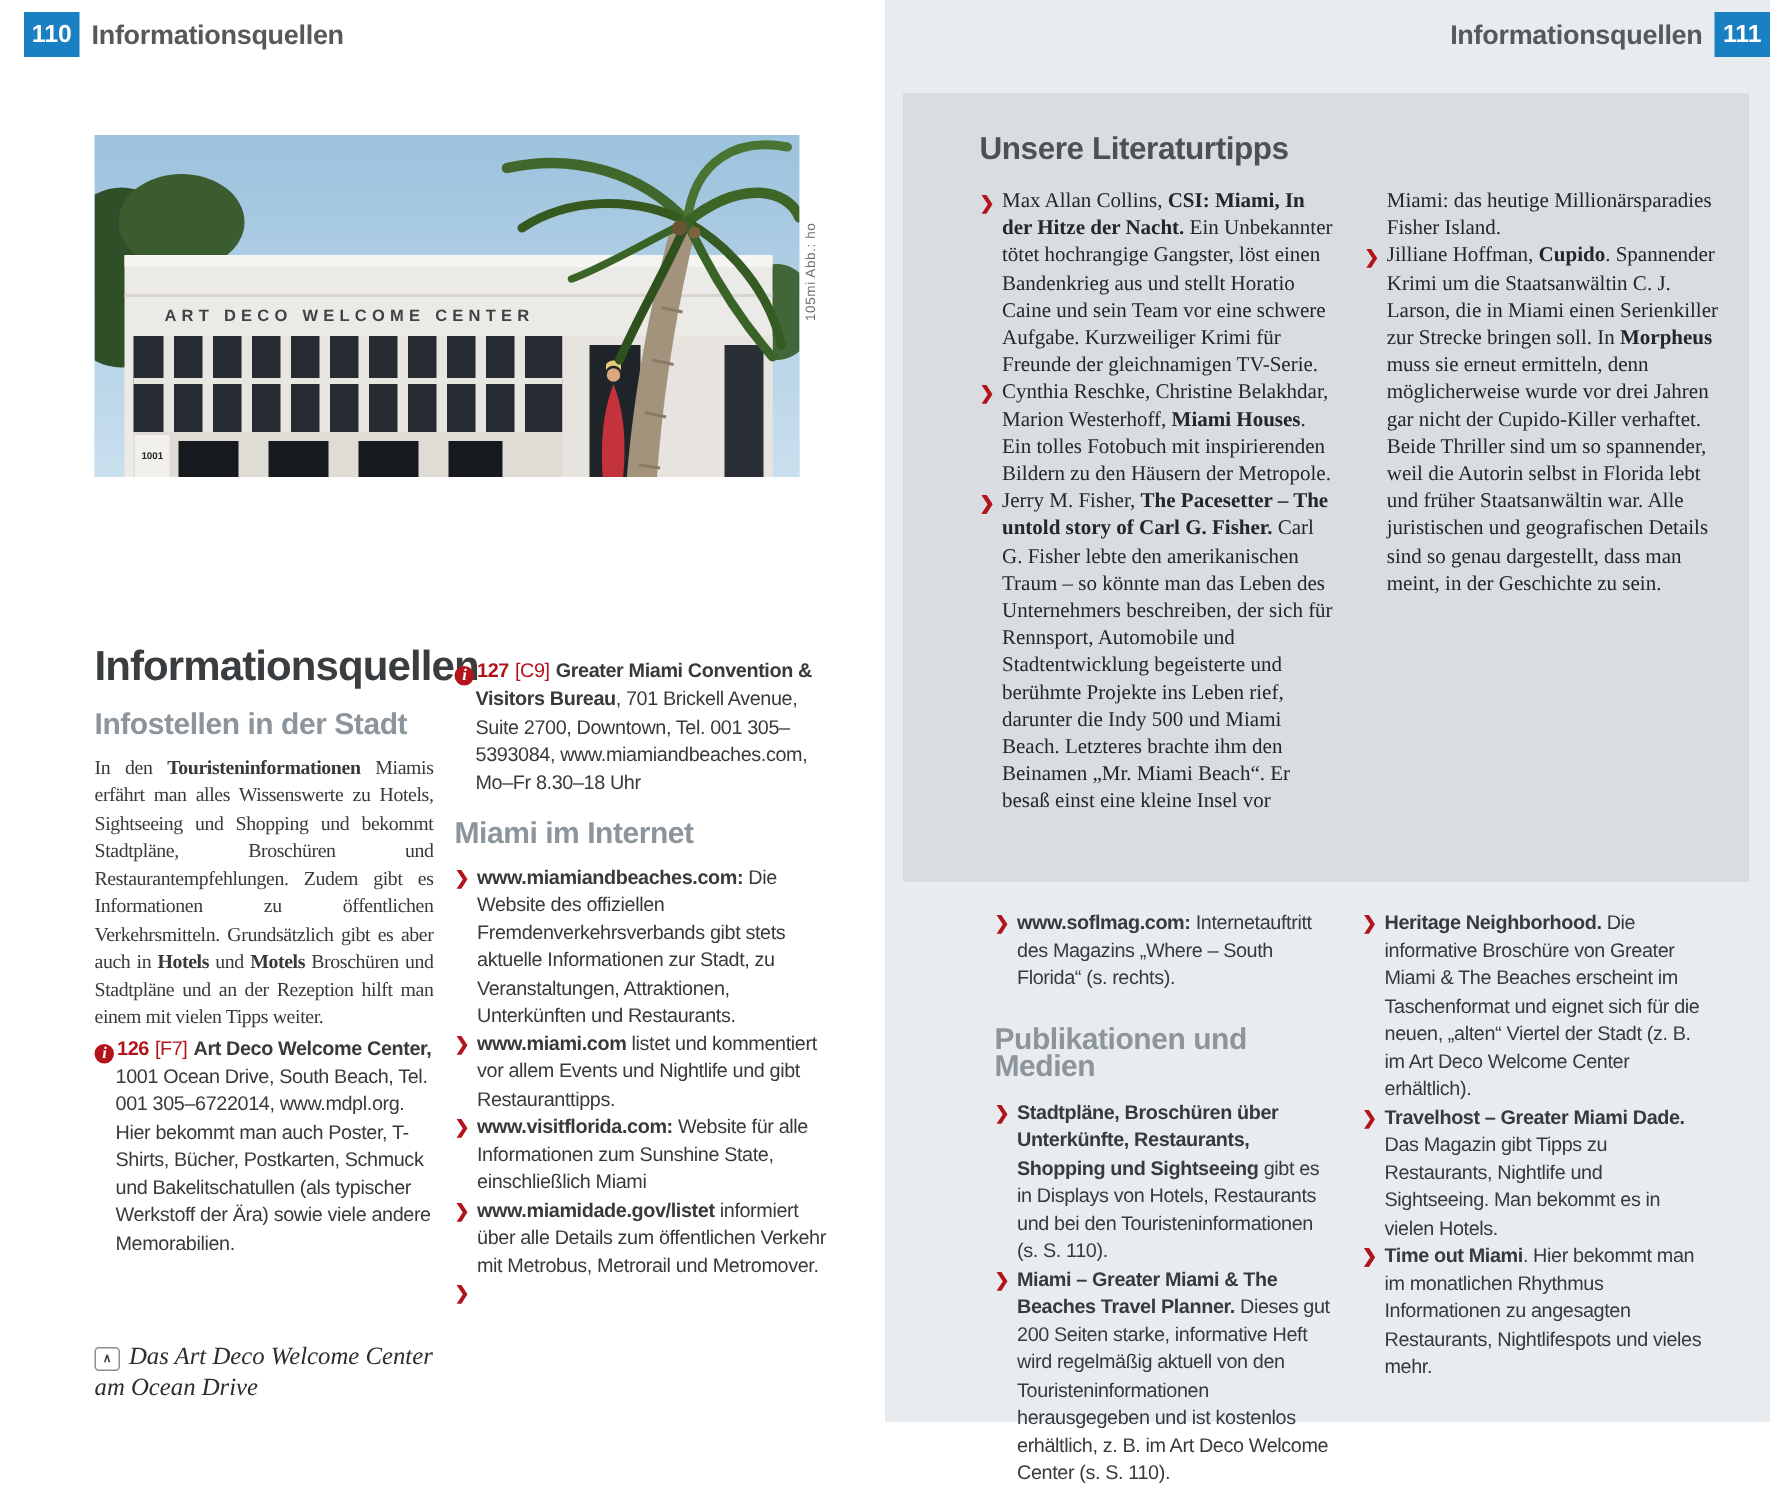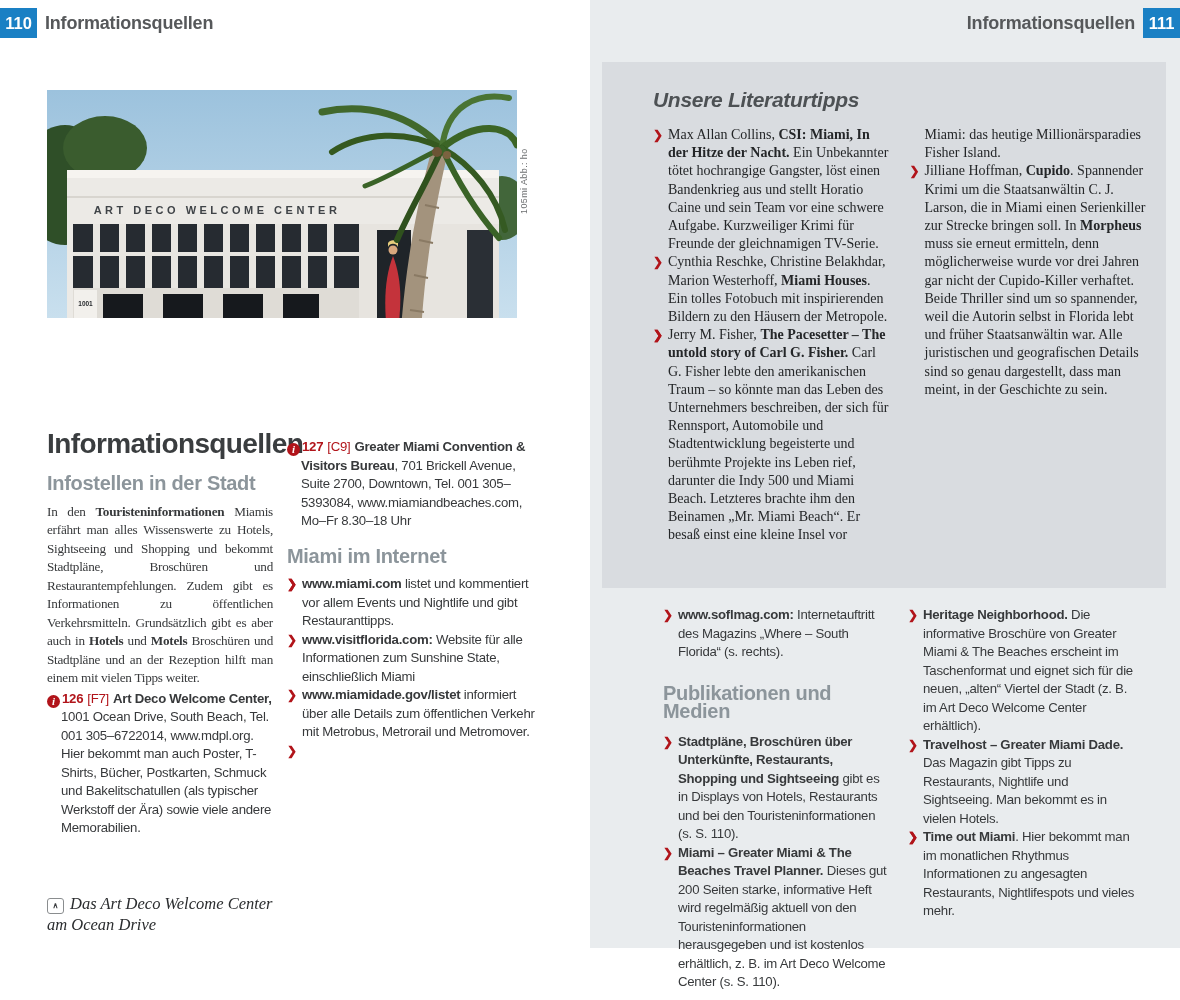--- a/index.html
+++ b/index.html
@@ -3,21 +3,21 @@
 <meta charset="utf-8">
 <style>
   html,body{margin:0;padding:0;}
   body{
     width:1180px;height:1000px;position:relative;overflow:hidden;
     background:#ffffff;
     font-family:"Liberation Sans",sans-serif;
     -webkit-font-smoothing:antialiased;
   }
   .page{position:absolute;top:0;height:1000px;width:590px;}
-  .page-left{left:0;}
+  .page-left{left:16px;}
   .page-right{left:590px;}
   .page-bg{position:absolute;left:0;top:0;width:590px;height:948px;background:var(--page_gray);}
 
   
   .page-header{position:absolute;top:8px;height:30px;display:flex;align-items:center;z-index:5;}
   .page-left .page-header{left:0;}
   .page-right .page-header{right:0;}
   .page-tab{width:37px;height:30px;background:var(--accent_blue);color:#fff;
     font-weight:bold;font-size:16.5px;display:flex;align-items:center;justify-content:center;}
   .header-title{font-weight:bold;font-size:18px;color:#56585a;letter-spacing:-0.2px;padding:0 8px;}
@@ -58,21 +58,21 @@
     font-size:16.5px;line-height:21px;color:#2b2d2f;}
   .cap-icon{display:inline-block;width:15px;height:14px;border:1.3px solid #8a8d8f;
     border-radius:3px;color:#3c3e40;font-size:8px;line-height:13px;text-align:center;
     font-style:normal;font-weight:bold;font-family:"Liberation Sans",sans-serif;
     vertical-align:1px;margin-right:6px;}
 
   
   .lit-box{position:absolute;left:12px;top:62px;width:564px;height:526px;
     box-sizing:border-box;background:var(--box_gray);padding:26px 20px 22px 51px;}
   .lit-heading{margin:0 0 14px 0;font-size:21px;font-weight:bold;
-    color:#4d5154;letter-spacing:-0.3px;font-style:italic;}
+    color:#4d5154;letter-spacing:-0.3px;}
   .lit-cols{column-count:2;column-gap:20px;height:438px;column-fill:auto;
     font-family:"Liberation Serif",serif;font-size:14px;line-height:18.2px;
     color:#242628;letter-spacing:0;}
   .lit-cols .chev{line-height:18.2px;}
 
   
   .bottom-col{position:absolute;}
   .bc1{left:73px;top:606px;width:229px;}
   .bc2{left:318px;top:606px;width:232px;}
   .bc1 .subhead{margin:22px 0 12px 0;}
@@ -192,21 +192,21 @@
   <div class="caption">
     <span class="cap-icon">∧</span><span>Das Art Deco Welcome Center</span><br>
     <span>am Ocean Drive</span>
   </div>
 
   <div class="col2">
     <div class="listing">
       <span class="info-icon">i</span><span class="num">127</span><span class="grid">[C9]</span><span><b>Greater Miami Convention &amp; Visitors Bureau</b><span>, 701 Brickell Avenue, Suite 2700, Downtown, Tel. 001 305–5393084, www.miamiandbeaches.com, Mo–Fr 8.30–18 Uhr</span></span>
     </div>
     <h2 class="subhead" style="margin-top:16px;">Miami im Internet</h2>
-    <div class="bullet"><span class="chev">❯</span></div>
+    <div class="bullet"><span class="chev">❯</span><span><b>www.miamiandbeaches.com:</b><span> Die Website des offiziellen Fremdenverkehrsverbands gibt stets aktuelle Informationen zur Stadt, zu Veranstaltungen, Attraktionen, Unterkünften und Restaurants.</span></span></div>
     <div class="bullet"><span class="chev">❯</span><span><b>www.miami.com</b><span> listet und kommentiert vor allem Events und Nightlife und gibt Restauranttipps.</span></span></div>
     <div class="bullet"><span class="chev">❯</span><span><b>www.visitflorida.com:</b><span> Website für alle Informationen zum Sunshine State, einschließlich Miami</span></span></div>
     <div class="bullet"><span class="chev">❯</span><span><b>www.miamidade.gov/listet</b><span> informiert über alle Details zum öffentlichen Verkehr mit Metrobus, Metrorail und Metromover.</span></span></div>
     <div class="bullet"><span class="chev">❯</span></div>
   </div>
 </div>
 
 <div class="page page-right">
   <div class="page-bg"></div>
 

